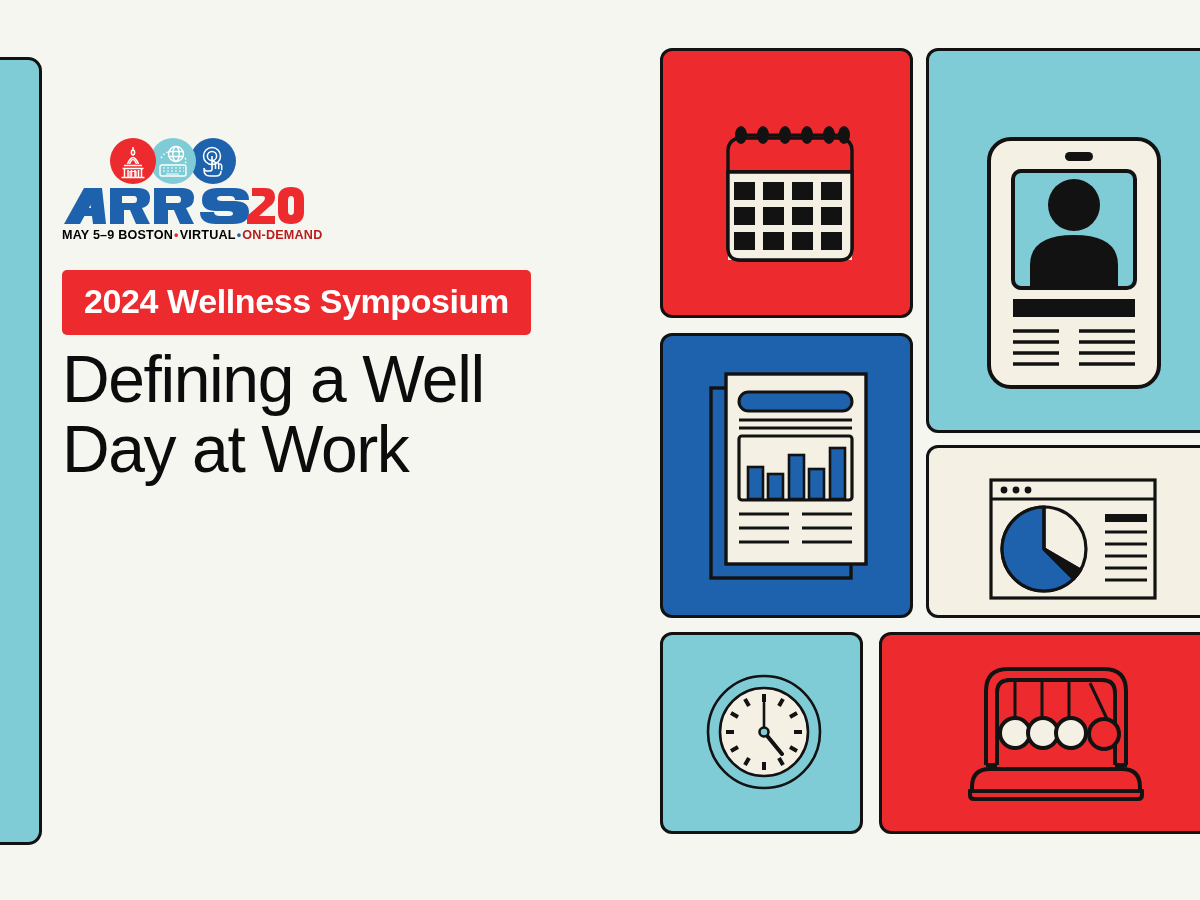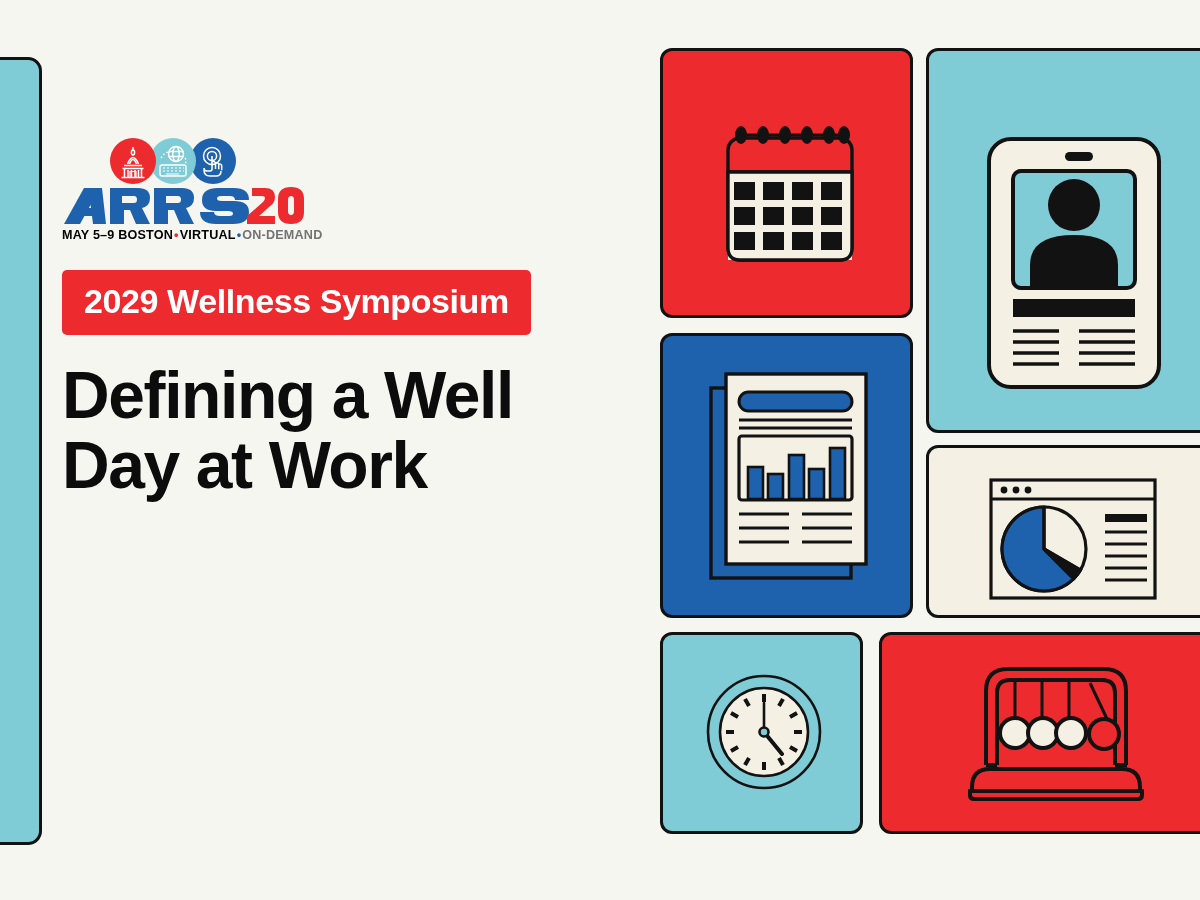--- a/index.html
+++ b/index.html
@@ -56,44 +56,44 @@
 
   .logo-tagline {
     margin-top: 2px;
     font-size: 12.6px;
     font-weight: bold;
     letter-spacing: 0.2px;
     white-space: nowrap;
   }
   .tag-red  { color: #000000; }
   .tag-cyan { color: #000000; }
-  .tag-blue { color: #737373; }
+  .tag-blue { color: #b91c1c; }
   .tag-dot  { color: #ed2a2d; padding: 0 1px; }
   .tag-dot2 { color: #1e62ad; padding: 0 1px; }
 
   
   .badge {
     display: inline-block;
     margin-top: 28px;
     background: #ed2a2d;
     color: #ffffff;
     font-size: 34px;
     font-weight: bold;
     letter-spacing: -0.4px;
     padding: 14px 22px 17px 22px;
     border-radius: 5px;
     line-height: 1;
   }
 
   
   .headline {
-    margin-top: 26px;
+    margin-top: 10px;
     font-size: 66px;
     line-height: 1.06;
-    font-weight: bold;
+    font-weight: normal;
     color: #0c0c0c;
     letter-spacing: -1.4px;
     white-space: pre-line;
   }
 
   
   .tile {
     position: absolute;
     border: 3px solid #121212;
     border-radius: 12px;
@@ -196,21 +196,21 @@
         </g>
       </svg>
     </div>
 
     <div class="logo-tagline">
       <span class="tag-red">MAY 5–9 BOSTON</span><span class="tag-dot">•</span><span class="tag-cyan">VIRTUAL</span><span class="tag-dot2">•</span><span class="tag-blue">ON-DEMAND</span>
     </div>
   </div>
 
   
-  <div class="badge">2029 Wellness Symposium</div>
+  <div class="badge">2024 Wellness Symposium</div>
 
   
   <h1 class="headline">Defining a Well
 Day at Work</h1>
 </div>
 
 <div class="tile tile-calendar">
   <svg width="253" height="270" viewBox="0 0 253 270">
 
     <rect x="65" y="87" width="124" height="122" rx="12" fill="#ed2a2d" stroke="#121212" stroke-width="3.4"></rect>

